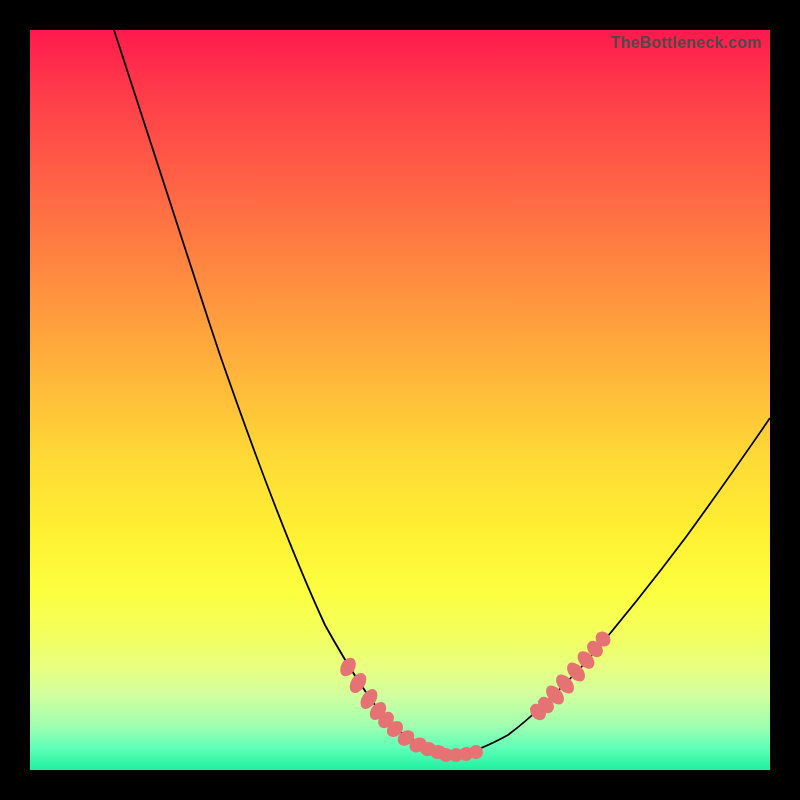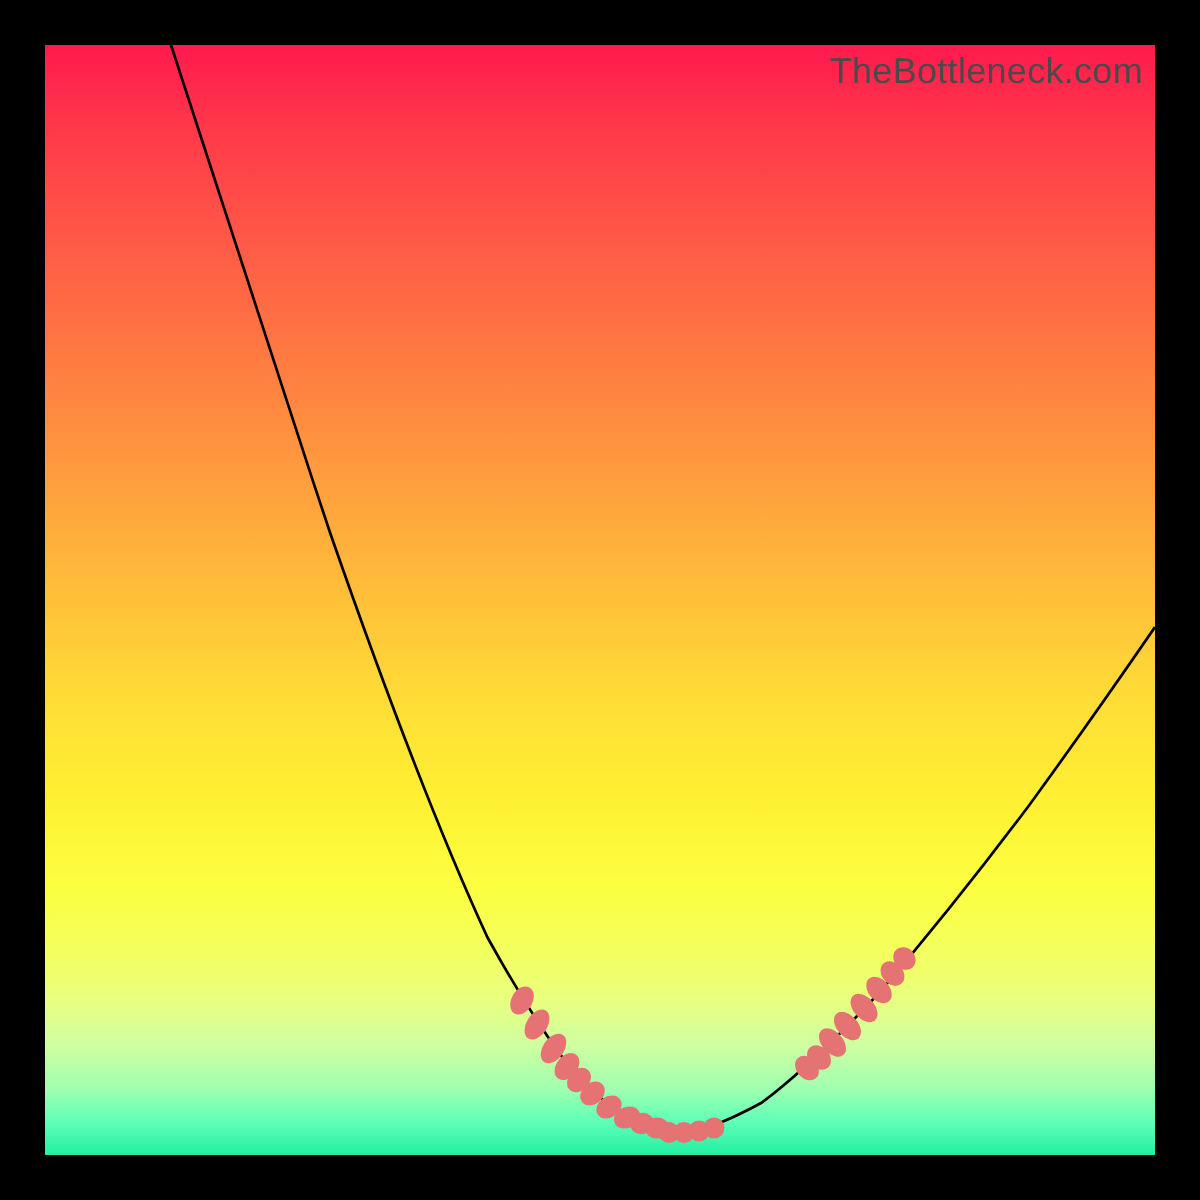--- a/index.html
+++ b/index.html
@@ -33,22 +33,22 @@
       #a0ffb0 94%,
       #60ffb8 97%,
       #20f0a0 100%
     );
   }
   .watermark {
     position: absolute;
     top: 4px;
     right: 8px;
     color: #4a4a4a;
-    font-size: 24px;
-    font-weight: 400;
+    font-size: 16px;
+    font-weight: 700;
     letter-spacing: 0.2px;
     z-index: 5;
   }
   svg.curve {
     position: absolute;
     left: 0;
     top: 0;
     width: 740px;
     height: 740px;
     z-index: 3;

